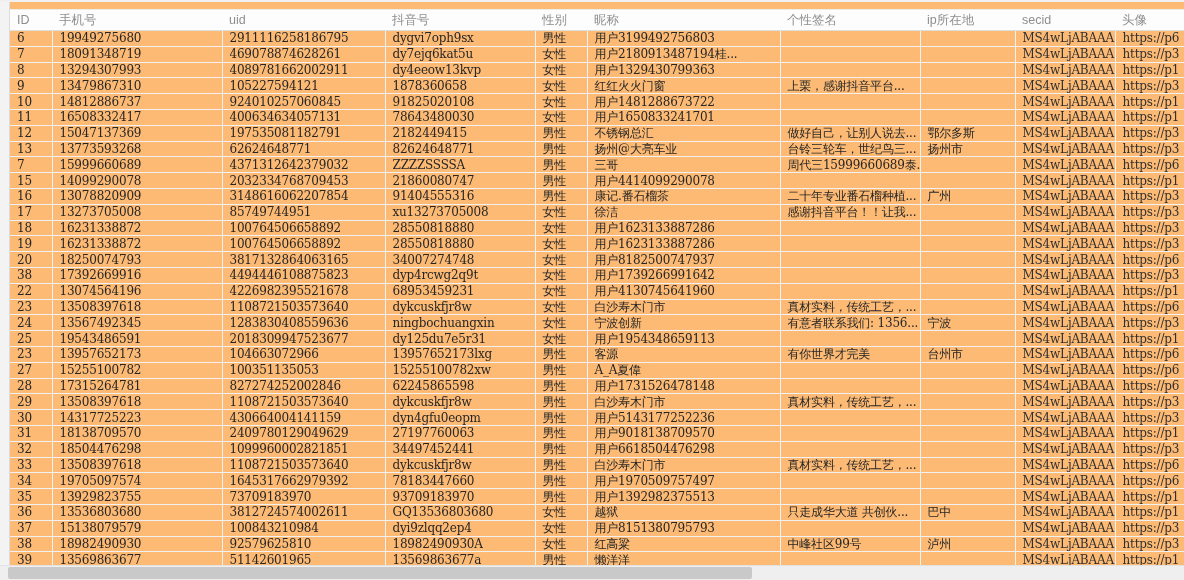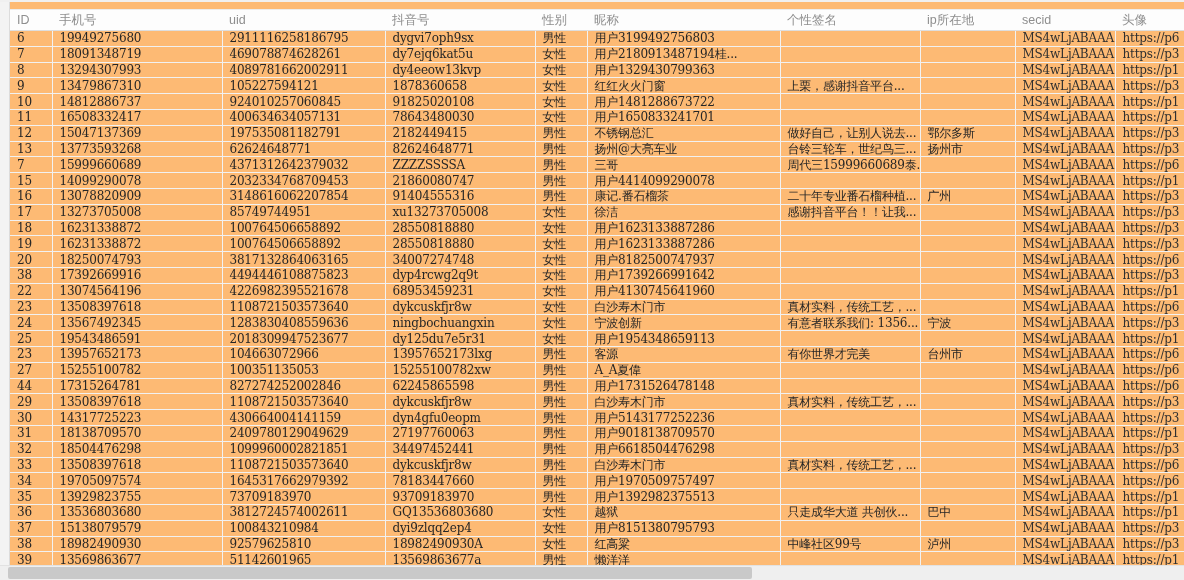--- a/index.html
+++ b/index.html
@@ -344,21 +344,21 @@
           <td class="cell-uid">100351135053</td>
           <td class="cell-douyin">15255100782xw</td>
           <td class="cell-gender">男性</td>
           <td class="cell-nickname">A_A夏偉</td>
           <td class="cell-signature"></td>
           <td class="cell-ip"></td>
           <td class="cell-secid">MS4wLjABAAA...</td>
           <td class="cell-avatar">https://p6</td>
         </tr>
         <tr>
-          <td class="cell-id">44</td>
+          <td class="cell-id">28</td>
           <td class="cell-phone">17315264781</td>
           <td class="cell-uid">827274252002846</td>
           <td class="cell-douyin">62245865598</td>
           <td class="cell-gender">男性</td>
           <td class="cell-nickname">用户1731526478148</td>
           <td class="cell-signature"></td>
           <td class="cell-ip"></td>
           <td class="cell-secid">MS4wLjABAAA...</td>
           <td class="cell-avatar">https://p6</td>
         </tr>

